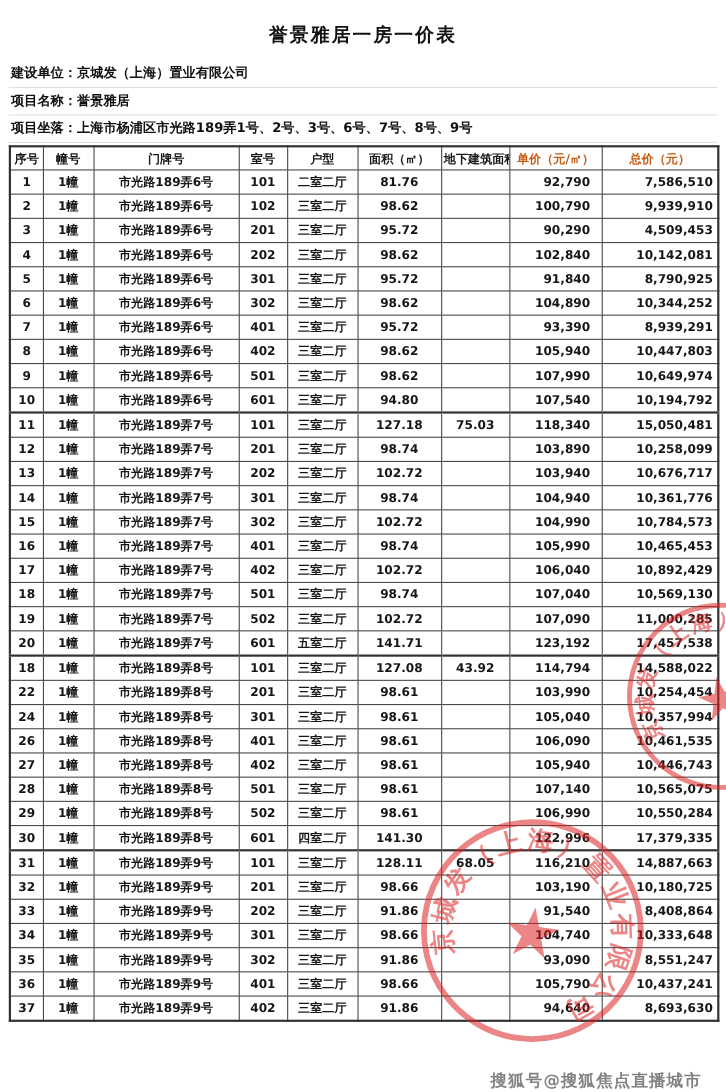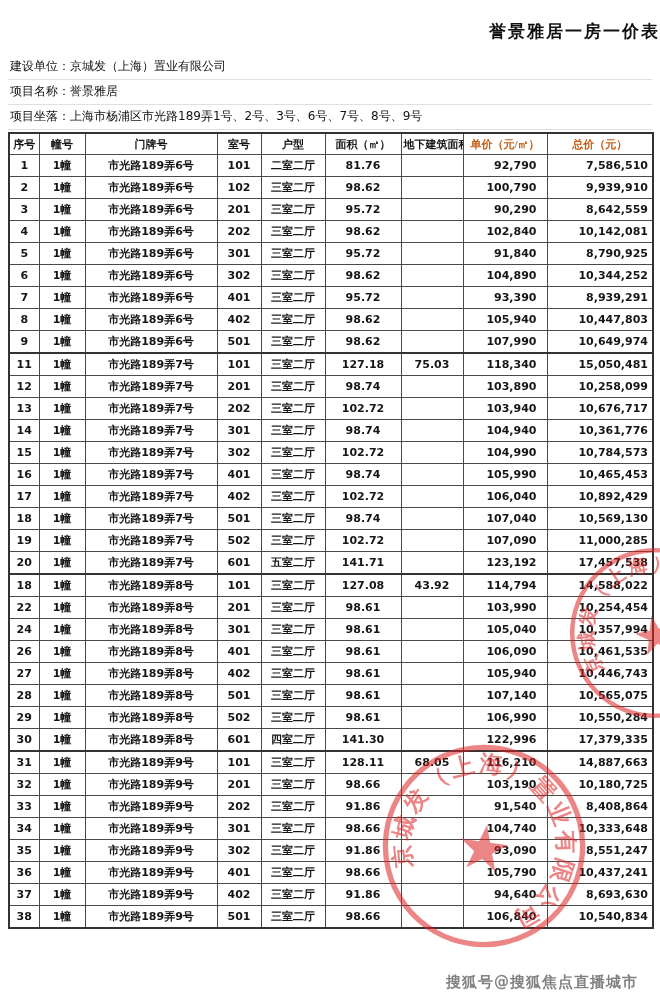--- a/index.html
+++ b/index.html
@@ -4,39 +4,39 @@
 <style>
   html,body{margin:0;padding:0;}
   body{
     width:660px;height:993px;overflow:hidden;position:relative;
     background:#ffffff;
     font-family:"DejaVu Sans","Liberation Sans",sans-serif;
     color:#1a1a1a;
   }
   .page{position:absolute;inset:0;background:#fff;}
   .doc-title{
-    text-align:right;font-size:17px;font-weight:bold;
+    text-align:center;font-size:17px;font-weight:bold;
     padding-top:20px;letter-spacing:2px;color:#111;
   }
   .info-block{margin:12px 8px 0 8px;}
   .info-line{
-    font-size:12px;font-weight:normal;padding:3px 2px 4px 2px;
+    font-size:12px;font-weight:bold;padding:3px 2px 4px 2px;
     border-bottom:1px solid #e0e0e0;color:#111;
   }
   table.price-table{
     margin:2px 8px 0 8px;width:644px;border-collapse:collapse;
     table-layout:fixed;border:2px solid #333;
   }
   .price-table th,.price-table td{
     border:1px solid #4a4a4a;
     font-size:11px;font-weight:bold;text-align:center;
     height:21px;line-height:13px;padding:0 2px;
     overflow:hidden;white-space:nowrap;color:#161616;
   }
-  .price-table thead th{height:20px;background:#fff;font-family:Liberation Serif, serif;}
+  .price-table thead th{height:20px;background:#fff;}
   .price-table thead th:nth-child(8),
   .price-table thead th:nth-child(9){color:var(--header-accent,#c55a11);}
   .price-table td:nth-child(8){text-align:right;padding-right:10px;}
   .price-table td:nth-child(9){text-align:right;padding-right:4px;}
   .price-table tr.group-start td{border-top:2px solid #333;}
   .stamp{
     position:absolute;pointer-events:none;opacity:.55;
     color:var(--stamp-red,#dd2222);
   }
   .stamp svg{width:100%;height:100%;display:block;}
@@ -111,21 +111,21 @@
         </tr>
         <tr>
           <td>3</td>
           <td>1幢</td>
           <td>市光路189弄6号</td>
           <td>201</td>
           <td>三室二厅</td>
           <td>95.72</td>
           <td></td>
           <td>90,290</td>
-          <td>8,642,559</td>
+          <td>4,509,453</td>
         </tr>
         <tr>
           <td>4</td>
           <td>1幢</td>
           <td>市光路189弄6号</td>
           <td>202</td>
           <td>三室二厅</td>
           <td>98.62</td>
           <td></td>
           <td>102,840</td>
@@ -178,20 +178,31 @@
         <tr>
           <td>9</td>
           <td>1幢</td>
           <td>市光路189弄6号</td>
           <td>501</td>
           <td>三室二厅</td>
           <td>98.62</td>
           <td></td>
           <td>107,990</td>
           <td>10,649,974</td>
+        </tr>
+        <tr>
+          <td>10</td>
+          <td>1幢</td>
+          <td>市光路189弄6号</td>
+          <td>601</td>
+          <td>三室二厅</td>
+          <td>94.80</td>
+          <td></td>
+          <td>107,540</td>
+          <td>10,194,792</td>
         </tr>
         <tr class="group-start">
           <td>11</td>
           <td>1幢</td>
           <td>市光路189弄7号</td>
           <td>101</td>
           <td>三室二厅</td>
           <td>127.18</td>
           <td>75.03</td>
           <td>118,340</td>
@@ -453,31 +464,20 @@
         <tr>
           <td>37</td>
           <td>1幢</td>
           <td>市光路189弄9号</td>
           <td>402</td>
           <td>三室二厅</td>
           <td>91.86</td>
           <td></td>
           <td>94,640</td>
           <td>8,693,630</td>
-        </tr>
-        <tr>
-          <td>38</td>
-          <td>1幢</td>
-          <td>市光路189弄9号</td>
-          <td>501</td>
-          <td>三室二厅</td>
-          <td>98.66</td>
-          <td></td>
-          <td>106,840</td>
-          <td>10,540,834</td>
         </tr>
       </tbody>
   </table>
 
   <div class="stamp stamp-1">
     <svg viewBox="0 0 200 200" aria-hidden="true">
       <defs>
         <path id="arc1" d="M100,170 A70,70 0 0 1 30,100 A70,70 0 0 1 100,30 A70,70 0 0 1 170,100 A70,70 0 0 1 100,170"></path>
       </defs>
       <circle cx="100" cy="100" r="93" fill="none" stroke="currentColor" stroke-width="5"></circle>

